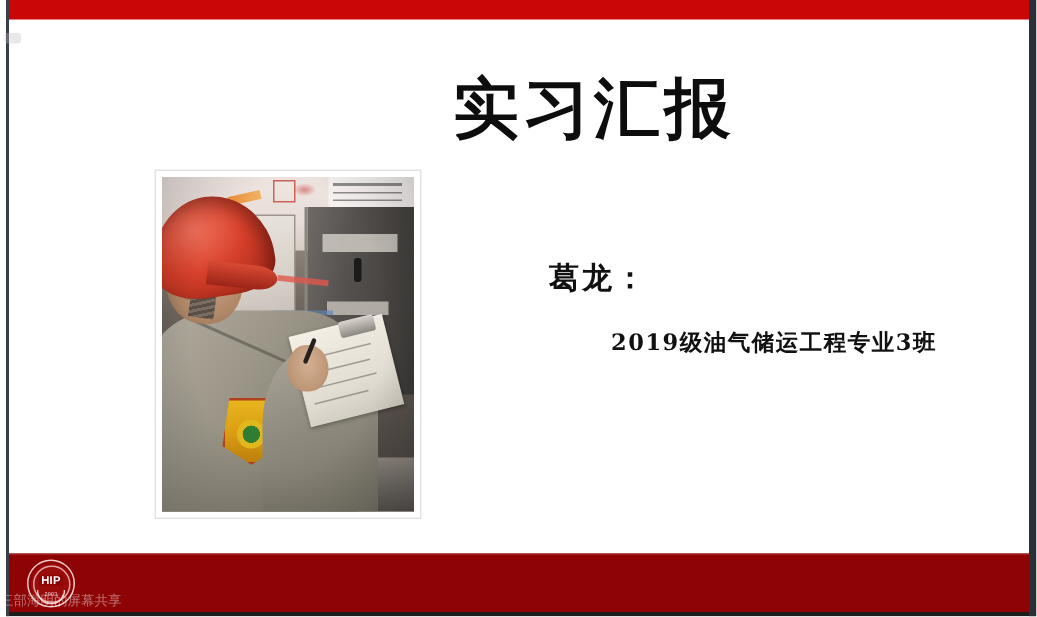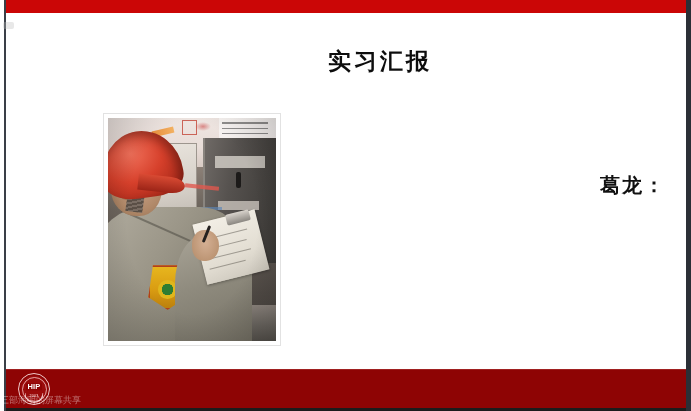--- a/index.html
+++ b/index.html
@@ -53,27 +53,27 @@
     position: absolute;
     left: 0; top: 0;
     width: 680px;
     height: 13px;
     background: #cb0606;
   }
 
   
   .slide-title {
     position: absolute;
-    left: 164px;
+    left: 180px;
     top: 48px;
     width: 420px;
     text-align: center;
     font-family: "DejaVu Serif", "Liberation Serif", serif;
     font-weight: 700;
-    font-size: 23px;
+    font-size: 44px;
     letter-spacing: 3px;
     color: #0d0d0d;
     line-height: 1.15;
     white-space: nowrap;
   }
 
   
   .photo-frame {
     position: absolute;
     left: 98px;
@@ -320,21 +320,21 @@
     position: absolute; inset: 0;
     background: radial-gradient(ellipse at 50% 45%, rgba(0,0,0,0) 55%, rgba(0,0,0,.22) 100%);
   }
 
   
   .presenter {
     position: absolute;
     left: 360px;
     top: 172px;
     width: 300px;
-    text-align: right;
+    text-align: left;
     font-family: "DejaVu Serif", "Liberation Serif", serif;
     font-weight: 700;
     font-size: 20px;
     letter-spacing: 2px;
     color: #111111;
     white-space: nowrap;
   }
   .classline {
     position: absolute;
     left: 360px;
@@ -531,20 +531,21 @@
         <div class="ph-glasses"></div>
         <div class="ph-strap"></div>
         <div class="ph-helmet"></div>
         <div class="ph-brim"></div>
 
         <div class="ph-vignette"></div>
       </div>
     </div>
 
     <div class="presenter">葛龙：</div>
+    <div class="classline">2019级油气储运工程专业3班</div>
 
     <div class="bottom-bar">
       <div class="logo-wrap">
         <div class="seal">
           <span class="hip">HIP</span>
           <span class="arc"></span>
           <span class="yr">2003</span>
         </div>
         <div class="logo-text">
         </div>

